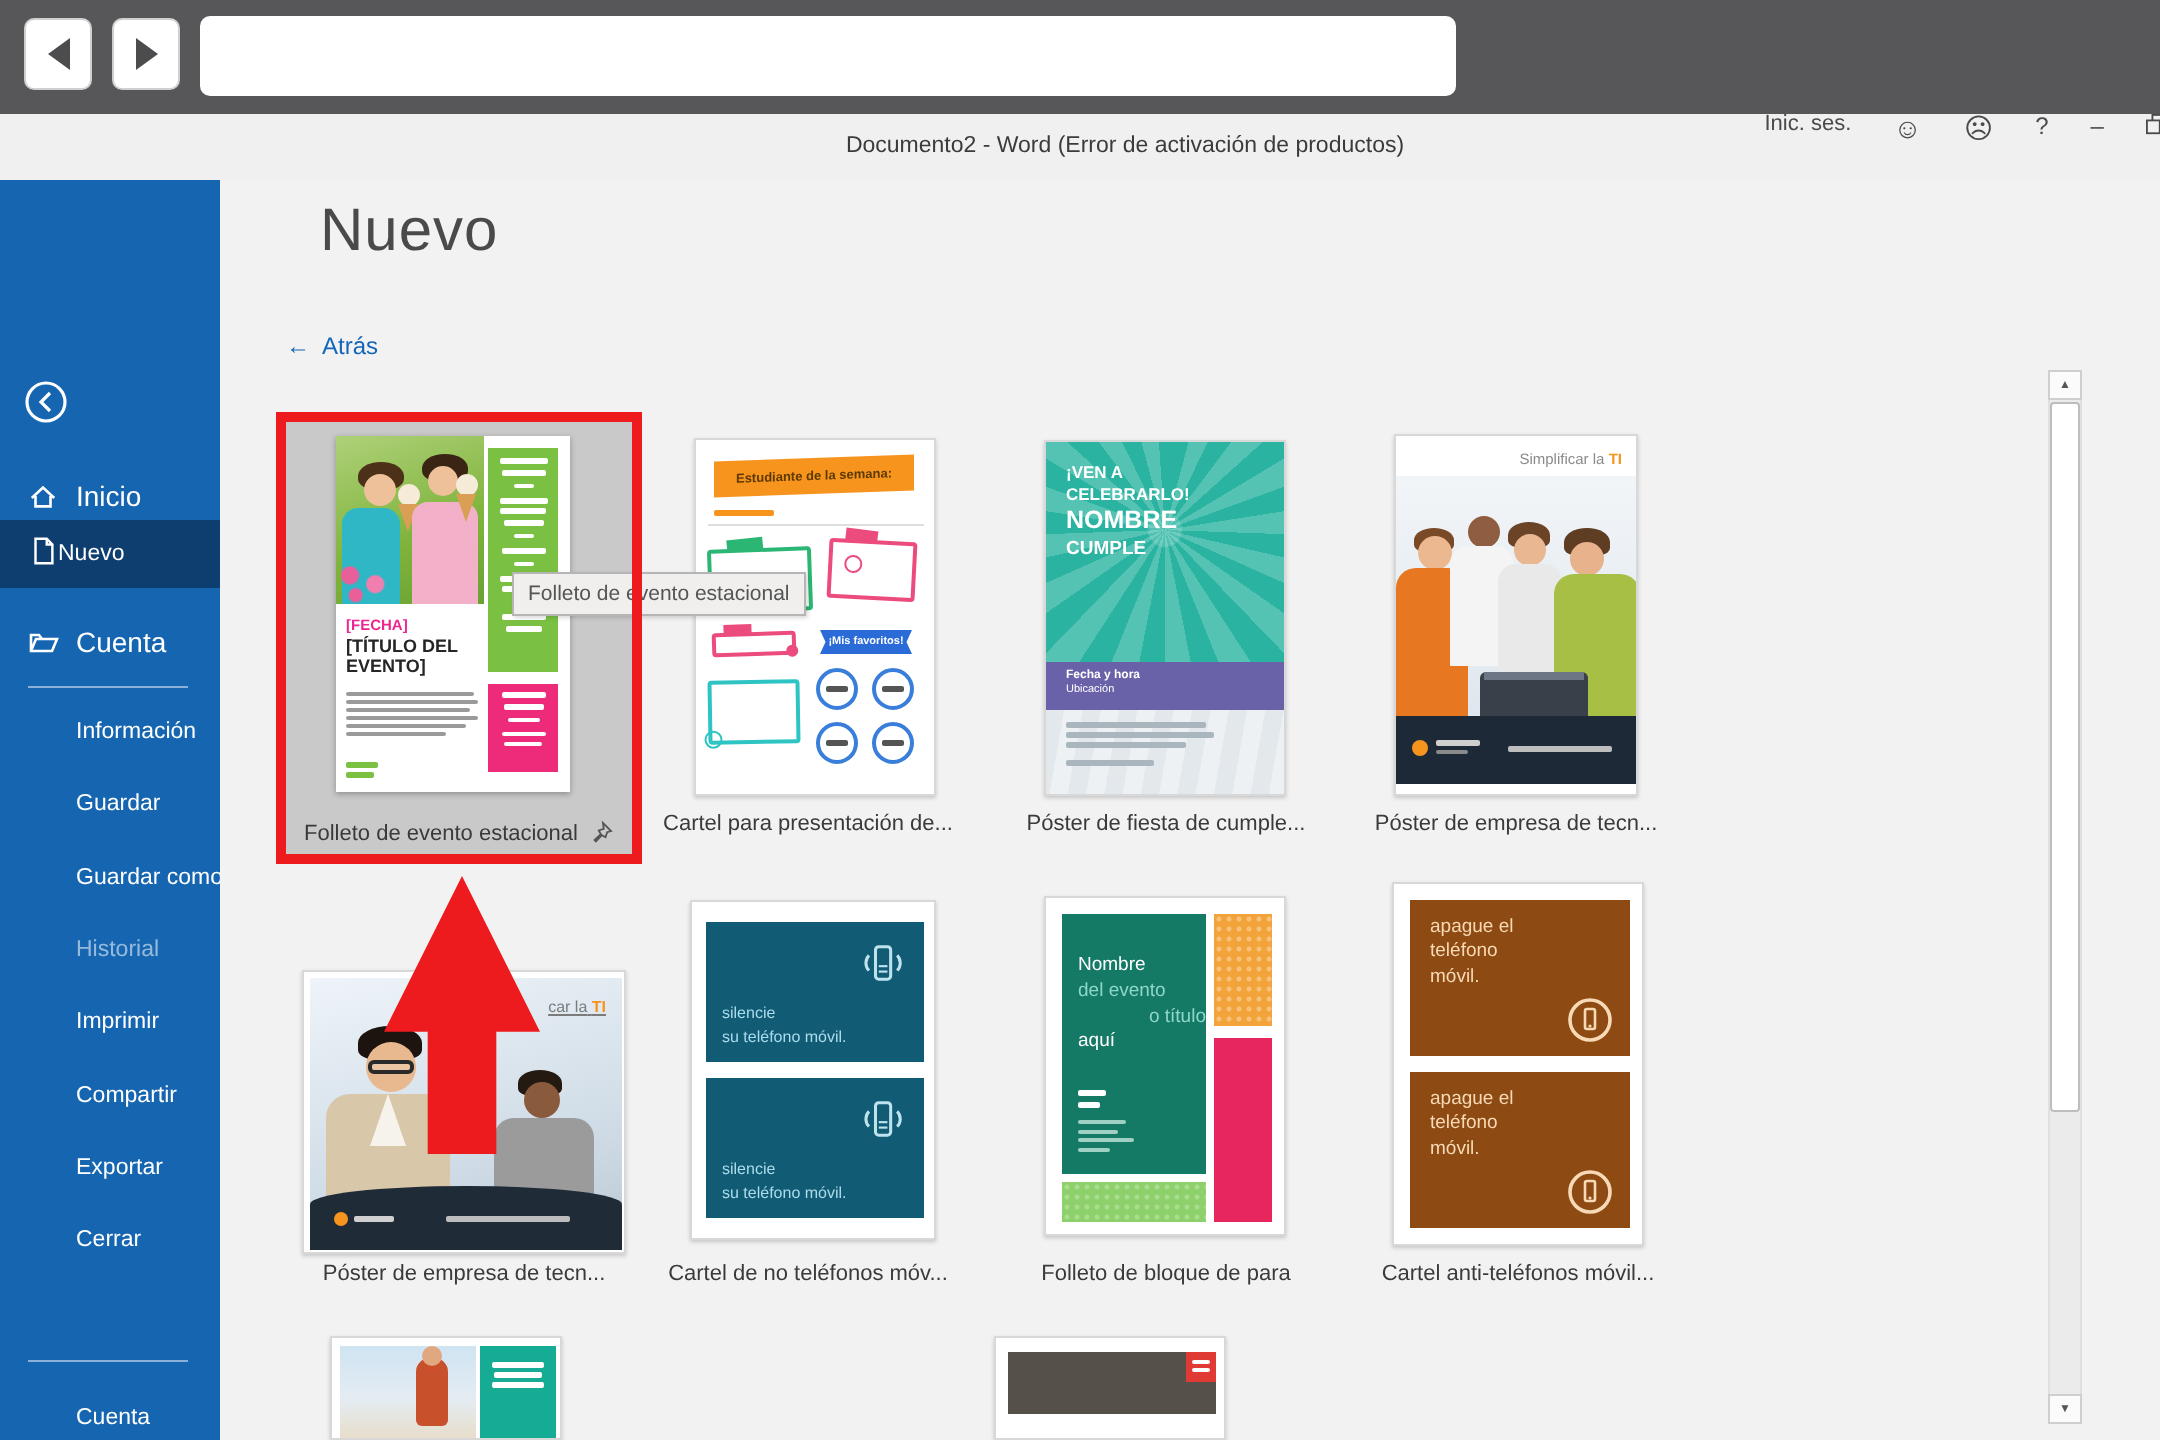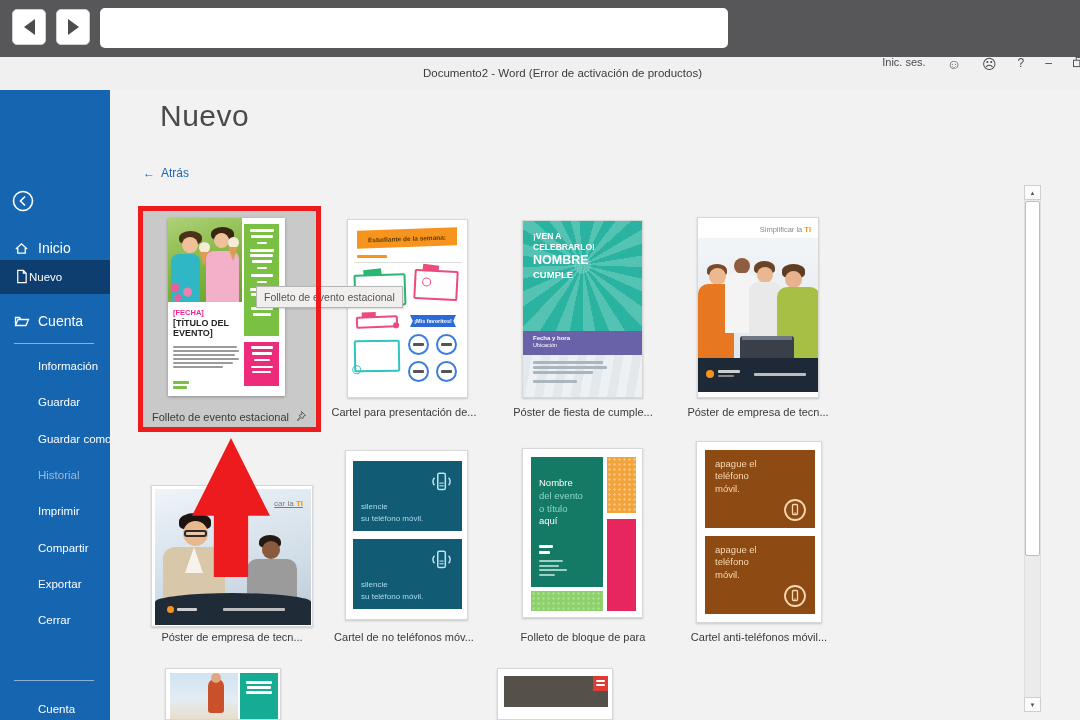--- a/index.html
+++ b/index.html
@@ -369,21 +369,21 @@
       <div class="abs" style="left:8px;bottom:20px;font-size:8px;">silencie</div>
       <div class="abs" style="left:8px;bottom:8px;font-size:8px;">su teléfono móvil.</div>
     </div>
   </div>
 
   <div class="thumb" style="left:522px;top:448px;width:121px;height:170px;">
     <div class="abs" style="left:8px;top:8px;width:72px;height:130px;background:#147a66;color:#fff;">
       <div style="padding:20px 0 0 8px;font-size:9.5px;line-height:1.35;">
         <div>Nombre</div>
         <div style="color:#8ed6c6;">del evento</div>
-        <div style="color:#8ed6c6;">o título</div>
+        <div style="color:#8ed6c6;text-align:right;">o título</div>
         <div>aquí</div>
       </div>
       <div class="abs bars-col" style="left:8px;top:88px;align-items:flex-start;gap:2.5px;">
         <div class="bar" style="width:14px;height:3px;background:#fff;"></div>
         <div class="bar" style="width:11px;height:3px;background:#fff;"></div>
         <div class="bar" style="width:24px;height:2px;background:#9fd0c4;margin-top:4px;"></div>
         <div class="bar" style="width:20px;height:2px;background:#9fd0c4;"></div>
         <div class="bar" style="width:28px;height:2px;background:#9fd0c4;"></div>
         <div class="bar" style="width:16px;height:2px;background:#9fd0c4;"></div>
       </div>

